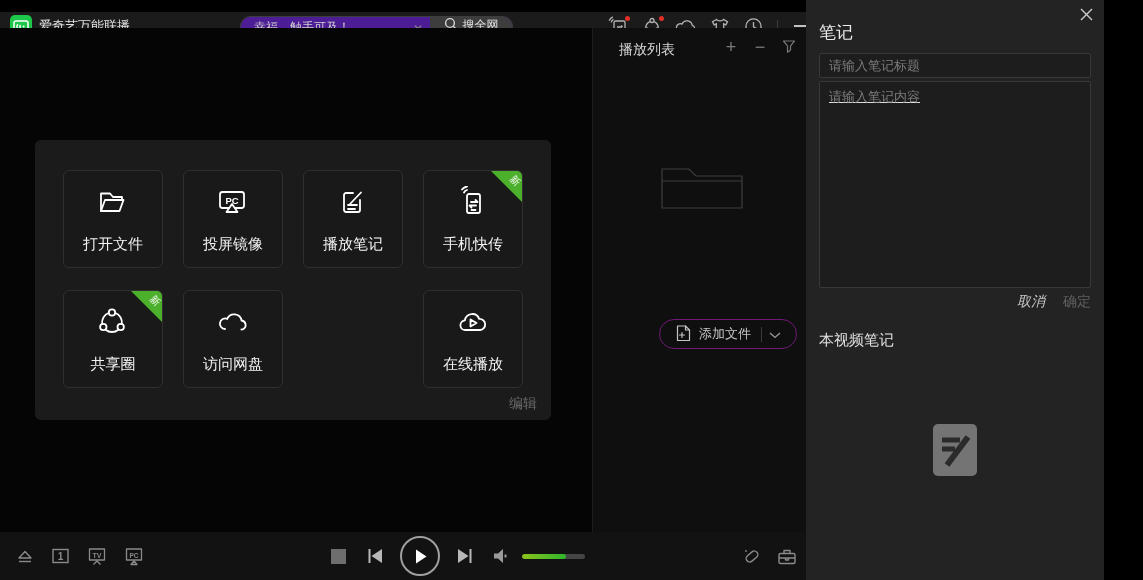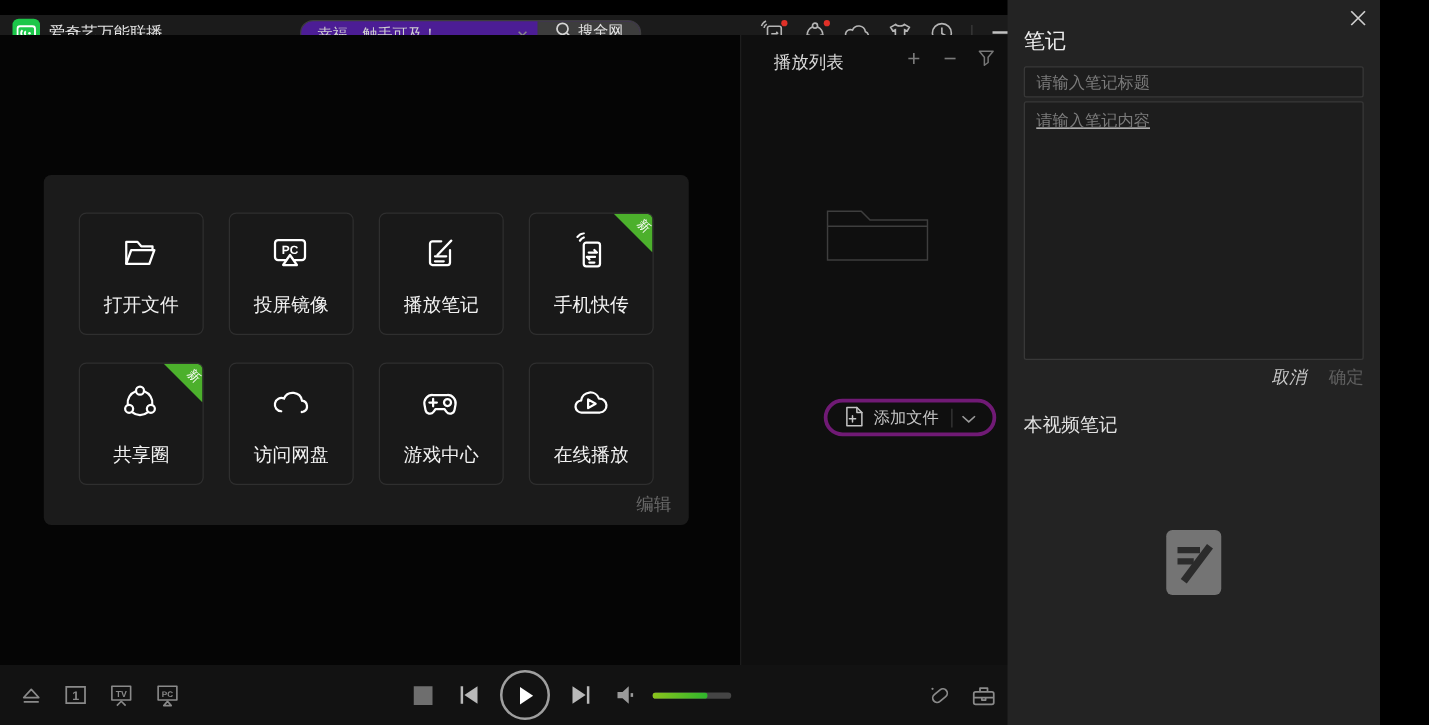--- a/index.html
+++ b/index.html
@@ -45,21 +45,21 @@
 
   
   .playlist { position:absolute; left:592px; top:28px; width:218px; height:504px;
               background:#0f0f0f; border-left:1px solid #1d1d1d; }
   .pl-title { position:absolute; top:13px; left:26px; font-size:14px; color:#d8d8d8; }
   .pl-tools { position:absolute; top:9px; right:13px; display:flex; gap:13px; align-items:center; }
   .pl-tool { color:#7a7a7a; font-size:18px; line-height:20px; width:16px; text-align:center; }
   .pl-empty { position:absolute; top:135px; left:0; right:0; text-align:center; }
   .pl-empty-text { margin-top:11px; font-size:13px; color:#4a4a4a; }
   .add-btn { position:absolute; left:66px; top:291px; width:138px; height:30px;
-             border:3px solid #701a75; border-radius:15px; display:flex; align-items:center;
+             border:1px solid #701a75; border-radius:15px; display:flex; align-items:center;
              justify-content:center; gap:7px; color:#c5c5c5; font-size:13px; }
   .add-divider { width:1px; height:15px; background:#3a3a3a; margin-left:3px; }
 
   
   .bottom-bar { position:absolute; left:0; top:532px; width:810px; height:48px; background:#121212; }
   .bb-left { position:absolute; left:16px; top:0; height:48px; display:flex; align-items:center; gap:17px; }
   .bb-icon { display:flex; align-items:center; justify-content:center; }
   .transport { position:absolute; left:331px; top:0; height:48px; display:flex; align-items:center; }
   .stop-btn { width:15px; height:15px; background:#6e6e6e; margin-right:21px; }
   .play-btn { width:40px; height:40px; border:2px solid #9f9f9f; border-radius:50%;
@@ -236,30 +236,20 @@
       <div class="tile t5">
         <div class="tile-icon">
           <svg width="34" height="34" fill="none" stroke="#fff" stroke-width="1.8" stroke-linecap="round">
             <path d="M9 23 a5.3 5.3 0 1 1 2.2-10.2 a7.6 7.6 0 0 1 14.4 1.7 a4.6 4.6 0 0 1 1.2 8.8"></path>
             <circle cx="25.5" cy="23.5" r="1" fill="#fff" stroke="none"></circle>
           </svg>
         </div>
         <div class="tile-label">访问网盘</div>
       </div>
 
-      <div class="tile t6">
-        <div class="tile-icon">
-          <svg width="34" height="34" fill="none" stroke="#fff" stroke-width="1.8" stroke-linecap="round" stroke-linejoin="round">
-            <path d="M10 10 h12 a6.5 6.5 0 0 1 6.4 7.8 l-.8 4.2 a3.6 3.6 0 0 1-6.4 1.5 l-1.7-2.3 h-7 l-1.7 2.3 a3.6 3.6 0 0 1-6.4-1.5 l-.8-4.2 A6.5 6.5 0 0 1 10 10 z"></path>
-            <path d="M7.5 16 h6 M10.5 13 v6"></path>
-            <circle cx="22" cy="16" r="2.8"></circle>
-          </svg>
-        </div>
-        <div class="tile-label">游戏中心</div>
-      </div>
 
       <div class="tile t7">
         <div class="tile-icon">
           <svg width="34" height="34" fill="none" stroke="#fff" stroke-width="1.8" stroke-linecap="round" stroke-linejoin="round">
             <path d="M24 24 H9.5 a4.8 4.8 0 0 1-.6-9.6 a7.4 7.4 0 0 1 14.3-1.5 a4.7 4.7 0 0 1 .8 11.1 z"></path>
             <polygon points="14.5,13.5 20.5,17 14.5,20.5"></polygon>
           </svg>
         </div>
         <div class="tile-label">在线播放</div>
       </div>

